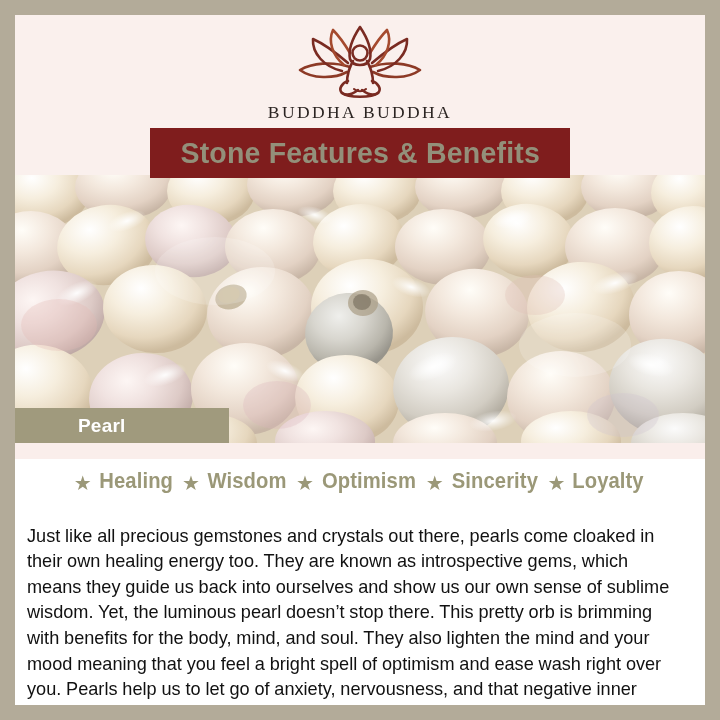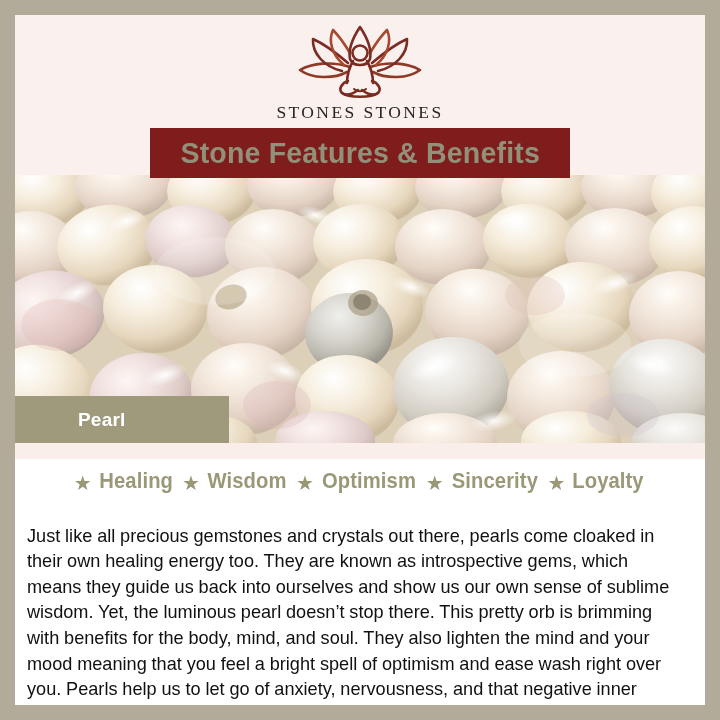--- a/index.html
+++ b/index.html
@@ -113,21 +113,21 @@
     display: block;
     width: 690px;
     height: 268px;
   }
 
   .stone-tag {
     position: absolute;
     left: 0;
     bottom: 0;
     width: 214px;
-    height: 47px;
+    height: 35px;
     background: #a09a7d;
     display: flex;
     align-items: center;
     z-index: 3;
   }
   .stone-tag-label {
     margin-left: 63px;
     color: #ffffff;
     font-family: "Liberation Sans", sans-serif;
     font-weight: bold;
@@ -229,21 +229,21 @@
             <circle cx="68" cy="30" r="7.5" stroke="#7a2b22"></circle>
 
             <path d="M61 38 C 57 45, 55 53, 55 60 M75 38 C 79 45, 81 53, 81 60" stroke="#7a2b22"></path>
 
             <path d="M56 58 C 50 60, 46 66, 50 70 C 56 74, 62 70, 66 67 M80 58 C 86 60, 90 66, 86 70 C 80 74, 74 70, 70 67" stroke="#7a2b22"></path>
 
             <path d="M50 70 C 56 75, 80 75, 86 70" stroke="#7a2b22"></path>
             <path d="M62 66 C 65 69, 71 69, 74 66" stroke="#7a2b22" stroke-width="2"></path>
           </g>
         </svg>
-        <div class="brand-name">STONES STONES</div>
+        <div class="brand-name">BUDDHA BUDDHA</div>
       </div>
     </div>
 
     <div class="hero">
       <svg viewBox="0 0 690 268" preserveAspectRatio="none" aria-hidden="true">
         <defs>
           <radialGradient id="pg1" cx="35%" cy="28%" r="72%">
             <stop offset="0%" stop-color="#ffffff"></stop>
             <stop offset="42%" stop-color="#f6eede"></stop>
             <stop offset="78%" stop-color="#e6d7be"></stop>

